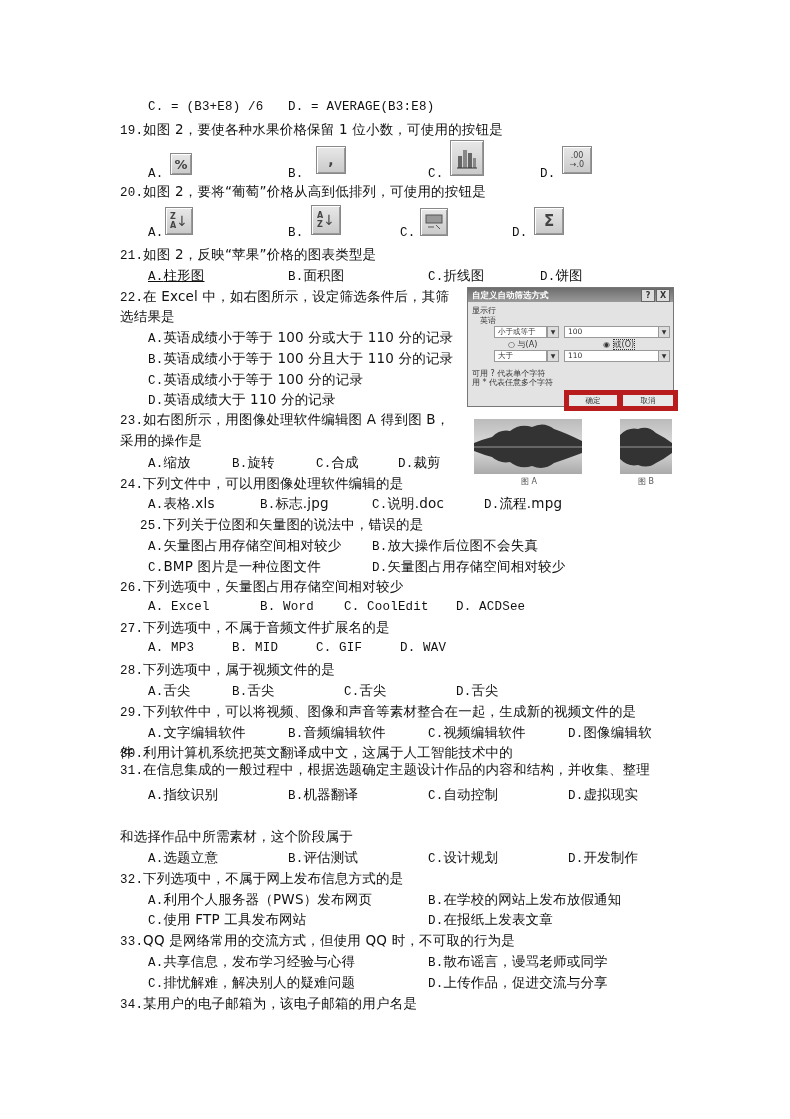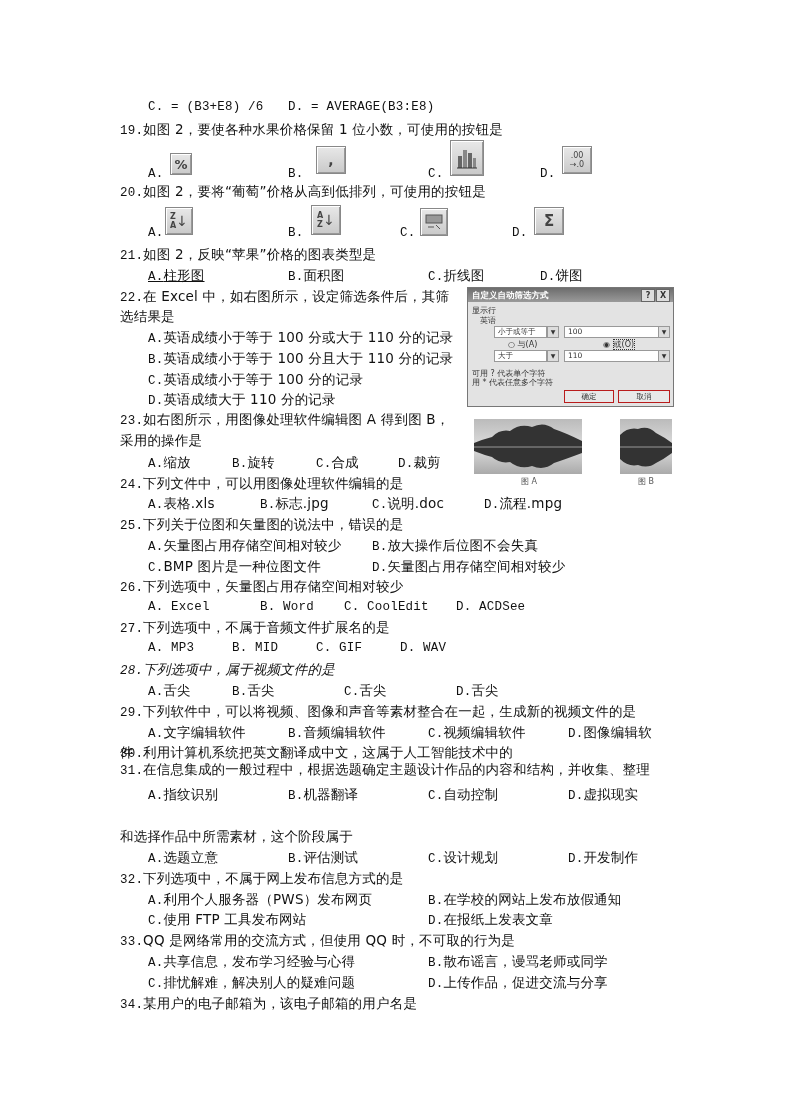--- a/index.html
+++ b/index.html
@@ -14,21 +14,21 @@
                justify-content: center; font-family: "DejaVu Sans", sans-serif; color: #444; }
     .dlg { position: absolute; left: 467px; top: 287px; width: 205px; height: 118px; background: #e3e3e3;
            border: 1px solid #777; font-size: 8px; color: #333; }
     .dlg .title { height: 14px; background: linear-gradient(#6d6d6d,#9a9a9a); color: #fff; font-weight: bold;
            font-size: 8.5px; padding-left: 4px; line-height: 14px; position: relative; }
     .dlg .tbtn { position: absolute; top: 1px; width: 12px; height: 11px; background: #ddd; border: 1px solid #666;
            color: #333; font-size: 8px; line-height: 11px; text-align: center; }
     .dlg .abs { position: absolute; }
     .dlg .field { position: absolute; height: 10px; background: #fff; border: 1px solid #999; font-size: 7.5px; line-height: 10px; padding-left: 3px; }
     .dlg .dd { position: absolute; width: 10px; height: 10px; background: #ddd; border: 1px solid #999; font-size: 6px; line-height: 10px; text-align: center; }
-    .dlg .pb { position: absolute; height: 11px; border: 1px solid #b91c1c; background: #e8e8e8; font-size: 7.5px; line-height: 11px; text-align: center; }
+    .dlg .pb { position: absolute; height: 11px; border: 5px solid #b91c1c; background: #e8e8e8; font-size: 7.5px; line-height: 11px; text-align: center; }
     .photo { position: absolute; background: #e2e2e2; overflow: hidden; }
     .photo .sky { position: absolute; left: 0; right: 0; top: 0; height: 50%; background: linear-gradient(#bbb,#ddd); }
     .photo .water { position: absolute; left: 0; right: 0; bottom: 0; height: 50%; background: linear-gradient(#ddd,#aaa); }
     .cap { position: absolute; font-size: 8px; color: #555; }
   </style>
 </head>
 <body>
 
 <div class="ln mono" style="left:148px;top:98px;">
   <span>C.</span> <span>= (B3+E8) /6</span>
@@ -159,21 +159,21 @@
 <div class="cap" style="left:638px;top:476px;">图 B</div>
 
 <div class="ln q" style="top:474px;">
   <span class="mono">24.</span><span>下列文件中，可以用图像处理软件编辑的是</span>
 </div>
 <div class="ln" style="left:148px;top:494px;"><span class="mono">A.</span><span>表格.xls</span></div>
 <div class="ln" style="left:260px;top:494px;"><span class="mono">B.</span><span>标志.jpg</span></div>
 <div class="ln" style="left:372px;top:494px;"><span class="mono">C.</span><span>说明.doc</span></div>
 <div class="ln" style="left:484px;top:494px;"><span class="mono">D.</span><span>流程.mpg</span></div>
 
-<div class="ln q" style="top:515px;">
+<div class="ln q" style="top:515px;margin-left:20px;">
   <span class="mono">25.</span><span>下列关于位图和矢量图的说法中，错误的是</span>
 </div>
 <div class="ln" style="left:148px;top:536px;"><span class="mono">A.</span><span>矢量图占用存储空间相对较少</span></div>
 <div class="ln" style="left:372px;top:536px;"><span class="mono">B.</span><span>放大操作后位图不会失真</span></div>
 <div class="ln" style="left:148px;top:557px;"><span class="mono">C.</span><span>BMP 图片是一种位图文件</span></div>
 <div class="ln" style="left:372px;top:557px;"><span class="mono">D.</span><span>矢量图占用存储空间相对较少</span></div>
 
 <div class="ln q" style="top:577px;">
   <span class="mono">26.</span><span>下列选项中，矢量图占用存储空间相对较少</span>
 </div>
@@ -183,21 +183,21 @@
 <div class="ln mono" style="left:456px;top:598px;"><span>D.</span> <span>ACDSee</span></div>
 
 <div class="ln q" style="top:618px;">
   <span class="mono">27.</span><span>下列选项中，不属于音频文件扩展名的是</span>
 </div>
 <div class="ln mono" style="left:148px;top:639px;text-align:center;"><span>A.</span> <span>MP3</span></div>
 <div class="ln mono" style="left:232px;top:639px;"><span>B.</span> <span>MID</span></div>
 <div class="ln mono" style="left:316px;top:639px;"><span>C.</span> <span>GIF</span></div>
 <div class="ln mono" style="left:400px;top:639px;"><span>D.</span> <span>WAV</span></div>
 
-<div class="ln q" style="top:660px;font-style:italic;">
+<div class="ln q" style="top:660px;">
   <span class="mono">28.</span><span>下列选项中，属于视频文件的是</span>
 </div>
 <div class="ln" style="left:148px;top:681px;"><span class="mono">A.</span><span>舌尖</span></div>
 <div class="ln" style="left:232px;top:681px;"><span class="mono">B.</span><span>舌尖</span></div>
 <div class="ln" style="left:344px;top:681px;"><span class="mono">C.</span><span>舌尖</span></div>
 <div class="ln" style="left:456px;top:681px;"><span class="mono">D.</span><span>舌尖</span></div>
 
 <div class="ln q" style="top:702px;">
   <span class="mono">29.</span><span>下列软件中，可以将视频、图像和声音等素材整合在一起，生成新的视频文件的是</span>
 </div>

